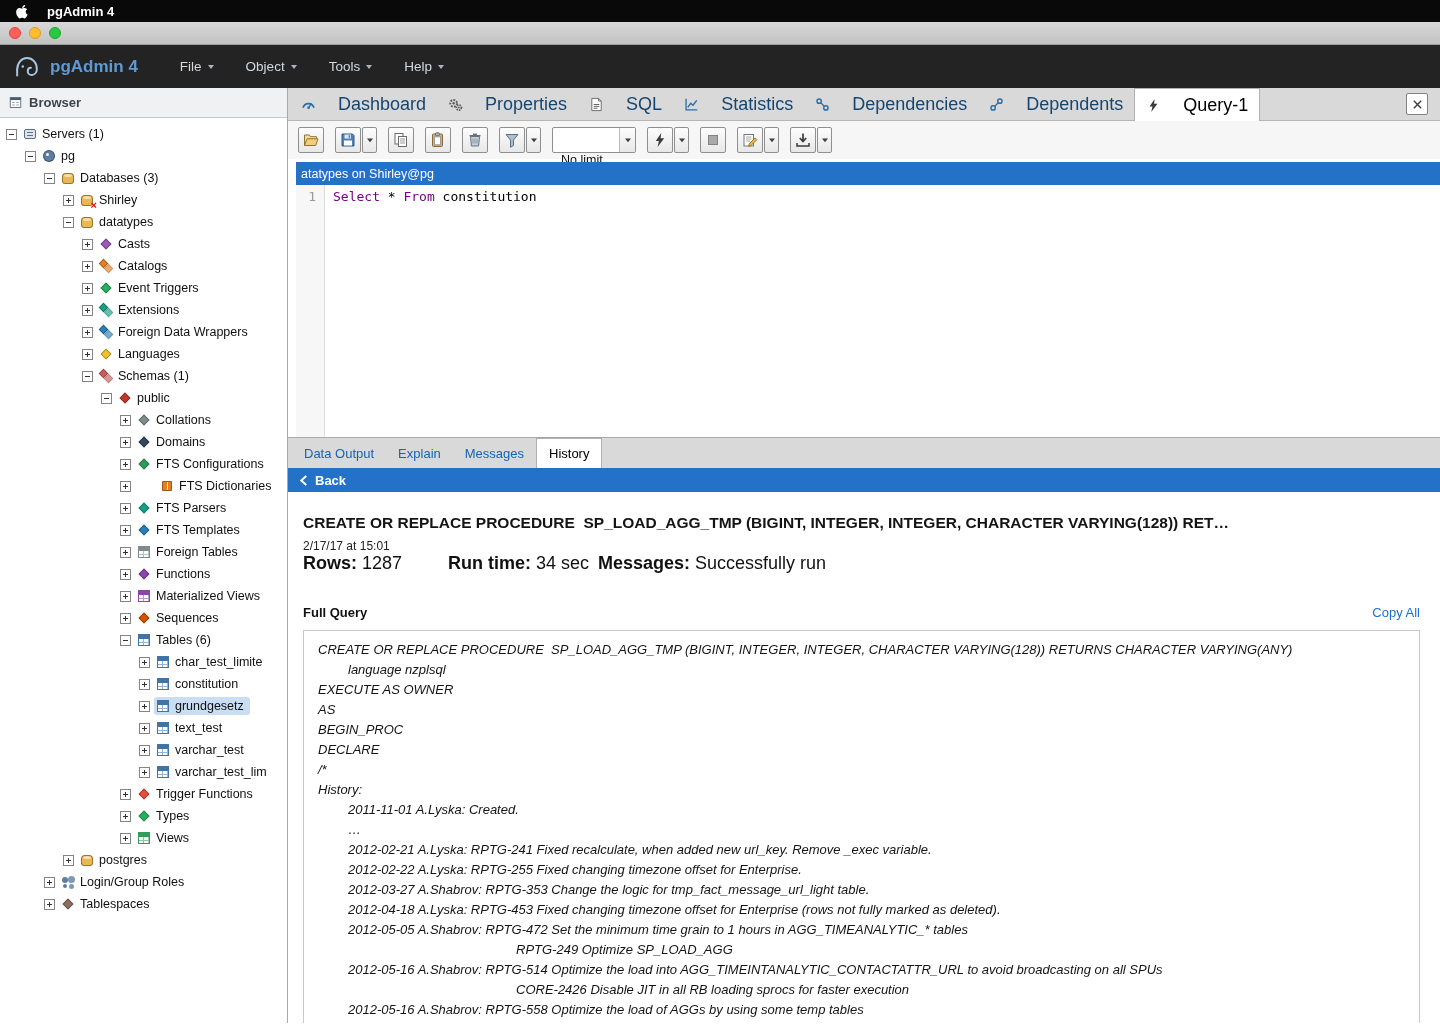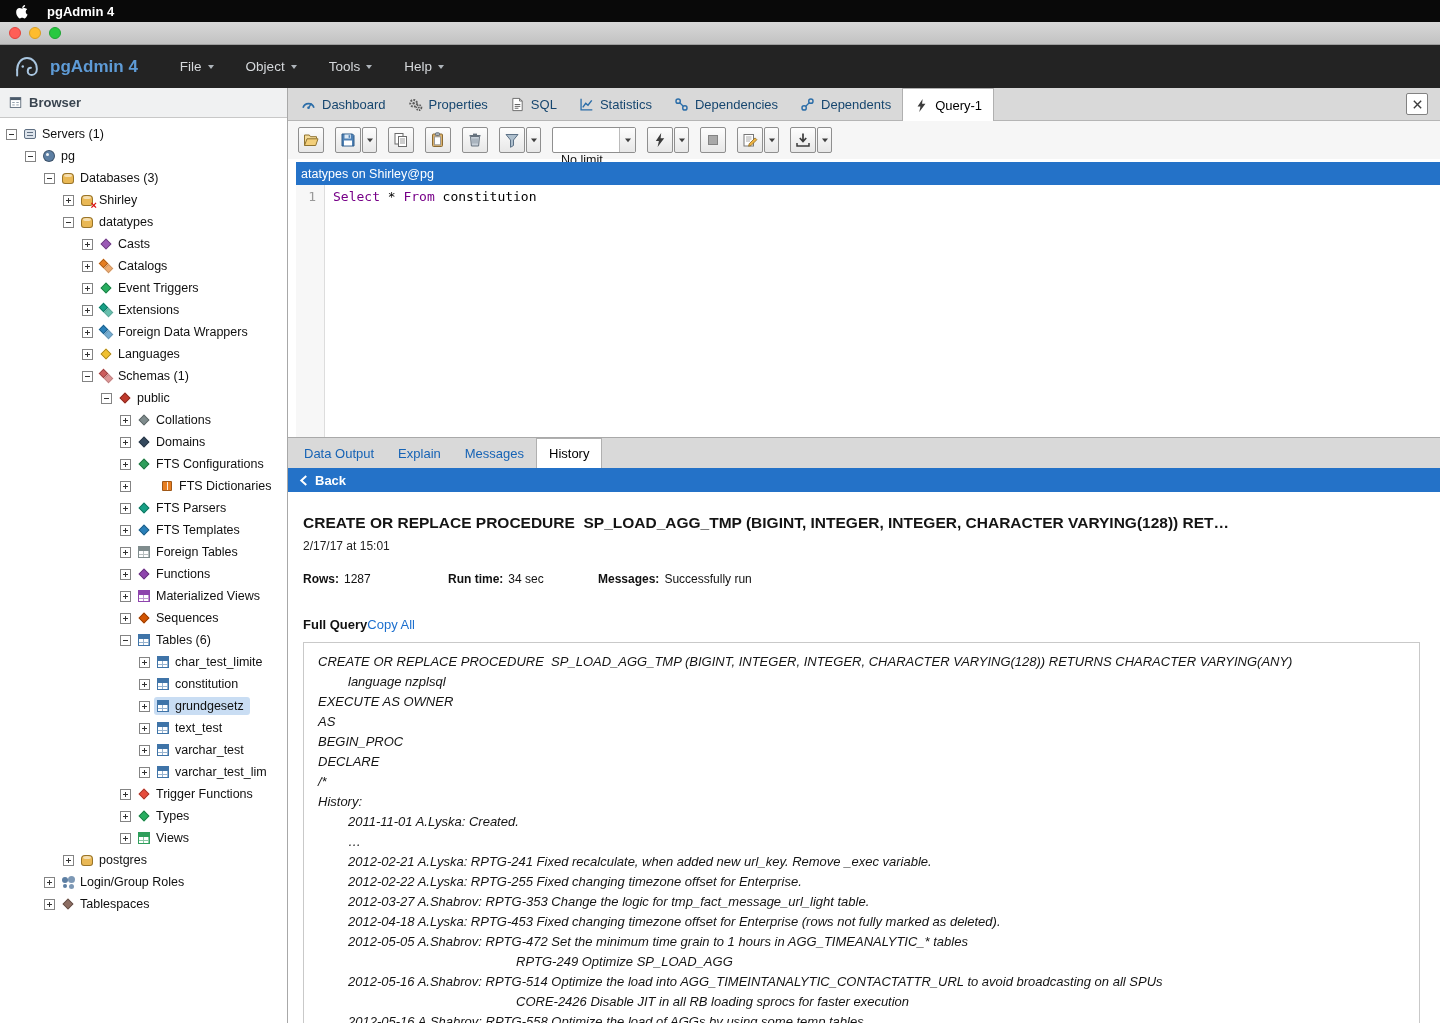--- a/index.html
+++ b/index.html
@@ -76,21 +76,21 @@
   .sh-book::before { content:""; position:absolute; inset:2px; background:var(--c);
     border:1px solid rgba(0,0,0,.3); border-radius:1px; }
   .sh-book::after { content:""; position:absolute; left:7px; top:3px; bottom:3px; width:1px;
     background:#fff; opacity:.85; }
 
   
   #main { flex:1; min-width:0; display:flex; flex-direction:column; }
 
   #tabbar { height:33px; flex:none; background:#d9d9d9; border-bottom:1px solid #b5b5b5;
     display:flex; align-items:stretch; padding-left:2px; position:relative; }
-  .tab { display:flex; align-items:center; gap:6px; padding:16px 11px; font-size:13px; color:#16466f; }
+  .tab { display:flex; align-items:center; gap:22px; padding:16px 11px; font-size:18px; color:#16466f; }
   .tab.active { background:#fff; color:#000; border:1px solid #b0b0b0; border-bottom:0; }
   .panel-close { position:absolute; right:12px; top:5px; width:22px; height:22px; background:#fff;
     border:1px solid #828282; border-radius:2px; display:flex; align-items:center; justify-content:center; }
 
   #qtoolbar { height:38px; flex:none; background:#f6f6f6; display:flex; align-items:center; padding:0 10px; }
   .tsplit { display:flex; margin-right:11px; }
   .tbtn { height:26px; min-width:26px; border:1px solid #8f8f8f; border-radius:2px;
     background:linear-gradient(#fdfdfd,#e7e7e7); display:flex; align-items:center; justify-content:center; padding:0 3px; }
   .tbtn.tcaret { min-width:15px; width:15px; padding:0; margin-left:1px; }
   .tselect { height:26px; width:84px; border:1px solid #8f8f8f; border-radius:2px; background:#fff;
@@ -112,25 +112,25 @@
     display:flex; align-items:stretch; padding-left:4px; }
   .otab { display:flex; align-items:center; padding:0 12px; font-size:13px; color:#1663b5; }
   .otab.active { background:#fff; color:#000; border:1px solid #b0b0b0; border-bottom:0; }
 
   #backbar { height:24px; flex:none; background:#2472c8; color:#fff; display:flex; align-items:center;
     gap:7px; padding:0 11px; font-size:13px; font-weight:700; }
 
   #history { flex:1; min-height:0; overflow:hidden; background:#fff; padding:22px 20px 0 15px; }
   .h-title { font-size:15.5px; font-weight:700; color:#141414; white-space:pre-wrap; }
   .h-date { font-size:12px; color:#222; margin-top:7px; }
-  .h-stats { display:flex; margin-top:19px; font-size:12px; color:#111; }
+  .h-stats { display:flex; font-size:18px; color:#111; }
   .stat .lbl { font-weight:700; margin-right:5px; }
   .stat.s1 { width:145px; }
   .stat.s2 { width:150px; }
-  .h-fq-row { display:flex; align-items:center; margin-top:31px; }
+  .h-fq-row { display:flex; justify-content:space-between; align-items:center; margin-top:31px;gap:36px; }
   .h-fq { font-size:13px; font-weight:700; color:#111; }
   .copy-all { font-size:13px; color:#1c6fce; text-decoration:none; }
   .qbox { border:1px solid #c9c9c9; margin-top:10px; padding:9px 14px;
     font-style:italic; font-size:13px; line-height:20px; color:#141414; }
   .qline { white-space:pre-wrap; }
 
   .ic { display:inline-flex; align-items:center; justify-content:center; }
 </style>
 </head>
 <body>

